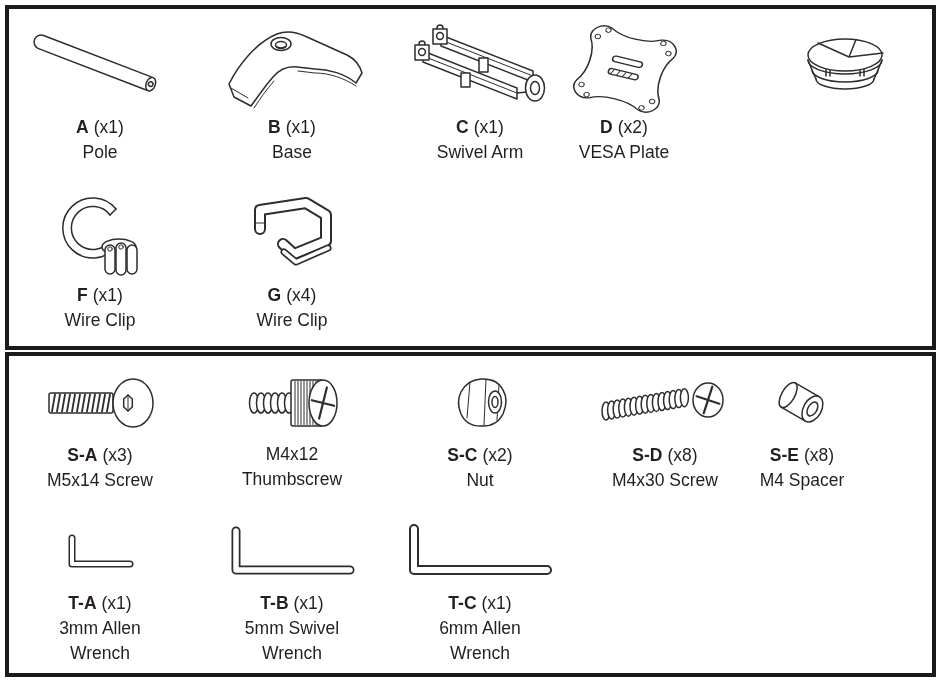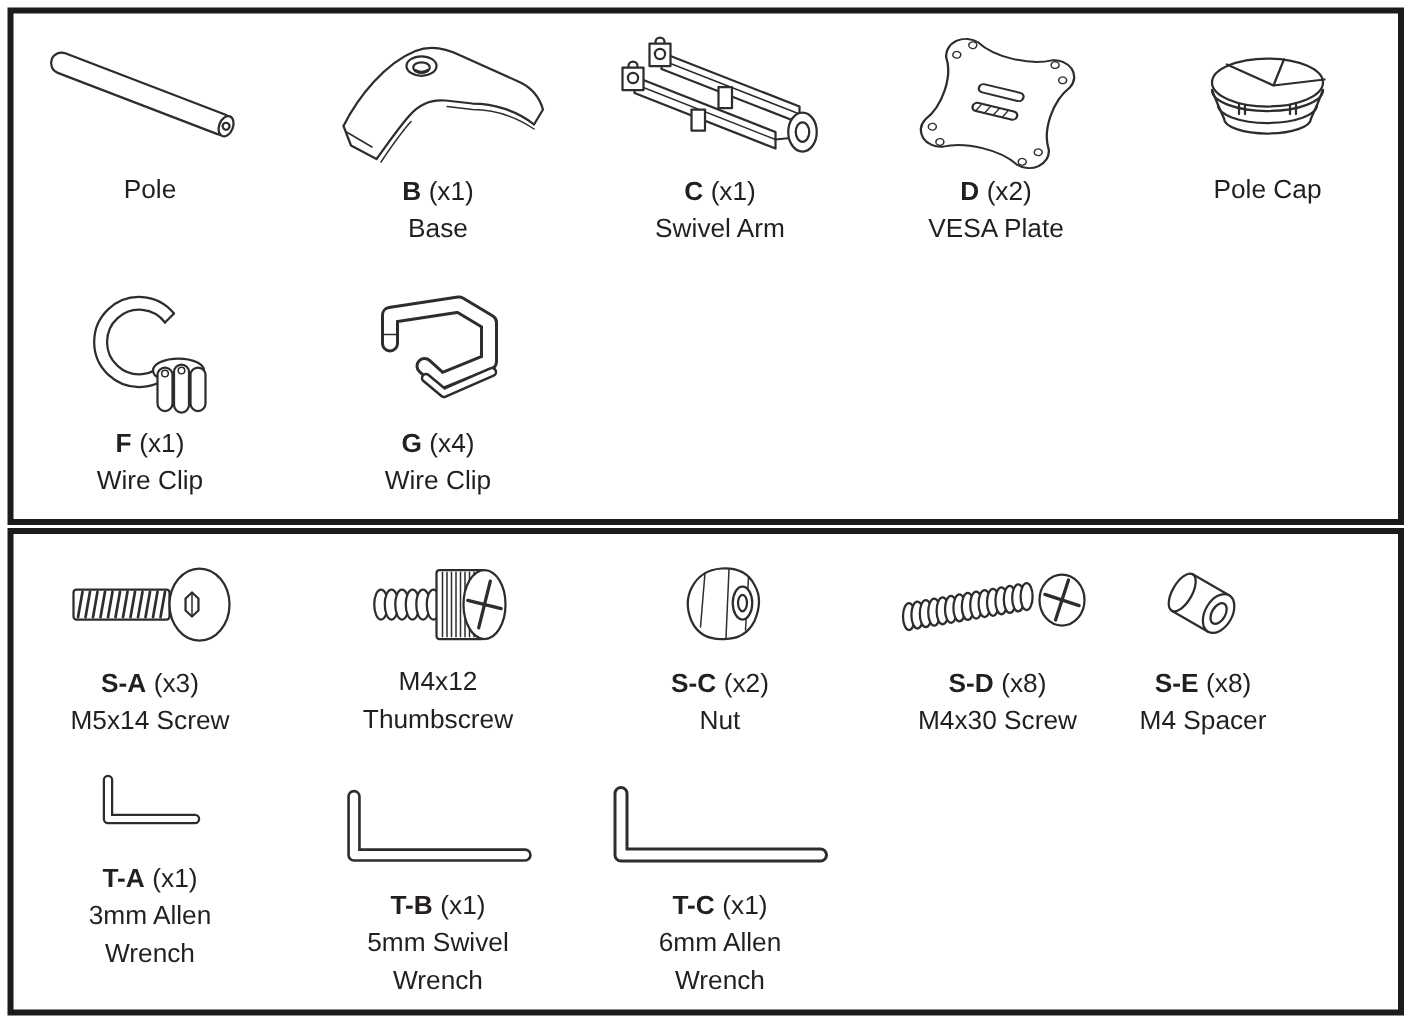--- a/index.html
+++ b/index.html
@@ -41,20 +41,21 @@
   <div class="item" style="left:100px;top:22px;--h:92px">
     <div class="art">
       <svg width="150" height="86" viewBox="0 0 150 86">
         <g transform="translate(12,8) rotate(21)">
           <rect class="wf" x="0" y="0" width="128" height="14" rx="7"></rect>
           <ellipse class="wf" cx="124.5" cy="7" rx="4.6" ry="7"></ellipse>
           <circle class="ln" cx="124.5" cy="7" r="2.3"></circle>
         </g>
       </svg>
     </div>
+    <div class="cap"><span class="b">A</span><span>(x1)</span></div>
     <div class="nm">Pole</div>
   </div>
 
   <div class="item" style="left:292px;top:22px;--h:92px">
     <div class="art">
       <svg width="150" height="84" viewBox="0 0 150 84">
         <path class="wf" d="M12,58 C22,38 40,16 60,8 C70,4 80,6 90,11 L130,29 C138,33 143,40 145,47 L139,57 C128,48 112,43 98,43 L80,41 C70,40 62,44 56,51 C48,60 40,72 34,80 L17,71 Z"></path>
         <path class="ln thin" d="M139,60 C127,52 112,47 98,47 L81,45"></path>
         <path class="ln thin" d="M57,55 C49,64 43,73 37,82"></path>
         <path class="ln thin" d="M14,62 L31,72"></path>
@@ -84,21 +85,21 @@
         <rect class="wf" x="56" y="51" width="9" height="14"></rect>
         <path class="ln" d="M112,71 L122,70"></path>
         <ellipse class="wf" cx="130" cy="66" rx="9.5" ry="13"></ellipse>
         <ellipse class="ln" cx="130" cy="66" rx="4.5" ry="6.5"></ellipse>
       </svg>
     </div>
     <div class="cap"><span class="b">C</span><span>(x1)</span></div>
     <div class="nm">Swivel Arm</div>
   </div>
 
-  <div class="item" style="left:664px;top:22px;--h:92px">
+  <div class="item" style="left:624px;top:22px;--h:92px">
     <div class="art">
       <svg width="122" height="92" viewBox="0 0 122 92">
         <g transform="translate(11,4) scale(1.02,0.86) rotate(16 50 50)">
           <path class="wf" d="M25,8 C38,16 62,16 75,8 A13,13 0 0 1 92,25 C84,38 84,62 92,75 A13,13 0 0 1 75,92 C62,84 38,84 25,92 A13,13 0 0 1 8,75 C16,62 16,38 8,25 A13,13 0 0 1 25,8 Z"></path>
           <circle class="ln thin" cx="14" cy="21" r="2.6"></circle>
             <circle class="ln thin" cx="22" cy="11" r="2.6"></circle>
           <circle class="ln thin" cx="78" cy="11" r="2.6"></circle>
             <circle class="ln thin" cx="86" cy="21" r="2.6"></circle>
           <circle class="ln thin" cx="14" cy="79" r="2.6"></circle>
             <circle class="ln thin" cx="22" cy="89" r="2.6"></circle>
@@ -119,21 +120,20 @@
       <svg width="90" height="72" viewBox="0 0 90 72">
         <path class="ln" d="M8,28 A37,14 0 0 0 82,28"></path>
         <path class="ln" d="M12,38 A33,12 0 0 0 78,38"></path>
         <path class="ln" d="M16,47 A29,10 0 0 0 74,47"></path>
         <path class="ln" d="M8,28 L12,38 L16,47 M82,28 L78,38 L74,47"></path>
         <path class="ln" d="M26,32 v12 M30,32 v12 M60,32 v12 M64,32 v12"></path>
         <ellipse class="wf" cx="45" cy="23" rx="37" ry="16"></ellipse>
         <path class="ln" d="M49,25 L18,11 M49,25 L56,7.5 M49,25 L83,21"></path>
       </svg>
     </div>
-    <div class="nm">Pole Cap</div>
   </div>
 
   <div class="item" style="left:100px;top:190px;--h:92px">
     <div class="art">
       <svg width="90" height="88" viewBox="0 0 90 88">
         <path class="ln" d="M61,17 A30,30 0 1 0 61,55"></path>
         <path class="ln" d="M55,23 A21.5,21.5 0 1 0 55,49"></path>
         <path class="ln" d="M61,17 L55,23 M61,55 L55,49"></path>
         <ellipse class="wf" cx="64" cy="55" rx="17" ry="8"></ellipse>
         <rect class="wf" x="50" y="53" width="10" height="29" rx="5"></rect>
@@ -246,21 +246,21 @@
           <path class="ln" d="M14,19 L42,19 M14,47 L42,47"></path>
           <ellipse class="wf" cx="42" cy="33" rx="9" ry="14"></ellipse>
           <ellipse class="ln" cx="42" cy="33" rx="4.5" ry="7.5"></ellipse>
         </g>
       </svg>
     </div>
     <div class="cap"><span class="b">S-E</span><span>(x8)</span></div>
     <div class="nm">M4 Spacer</div>
   </div>
 
-  <div class="item" style="left:100px;top:500px;--h:72px">
+  <div class="item" style="left:100px;top:518px;--h:72px">
     <div class="art">
       <svg width="76" height="42" viewBox="0 0 76 42">
         <path class="band-o" style="stroke-width:7" d="M10,5 L10,31 L68,31"></path>
         <path class="band-i" style="stroke-width:4" d="M10,5 L10,31 L68,31"></path>
       </svg>
     </div>
     <div class="cap"><span class="b">T-A</span><span>(x1)</span></div>
     <div class="nm">3mm Allen</div>
     <div class="nm">Wrench</div>
   </div>

